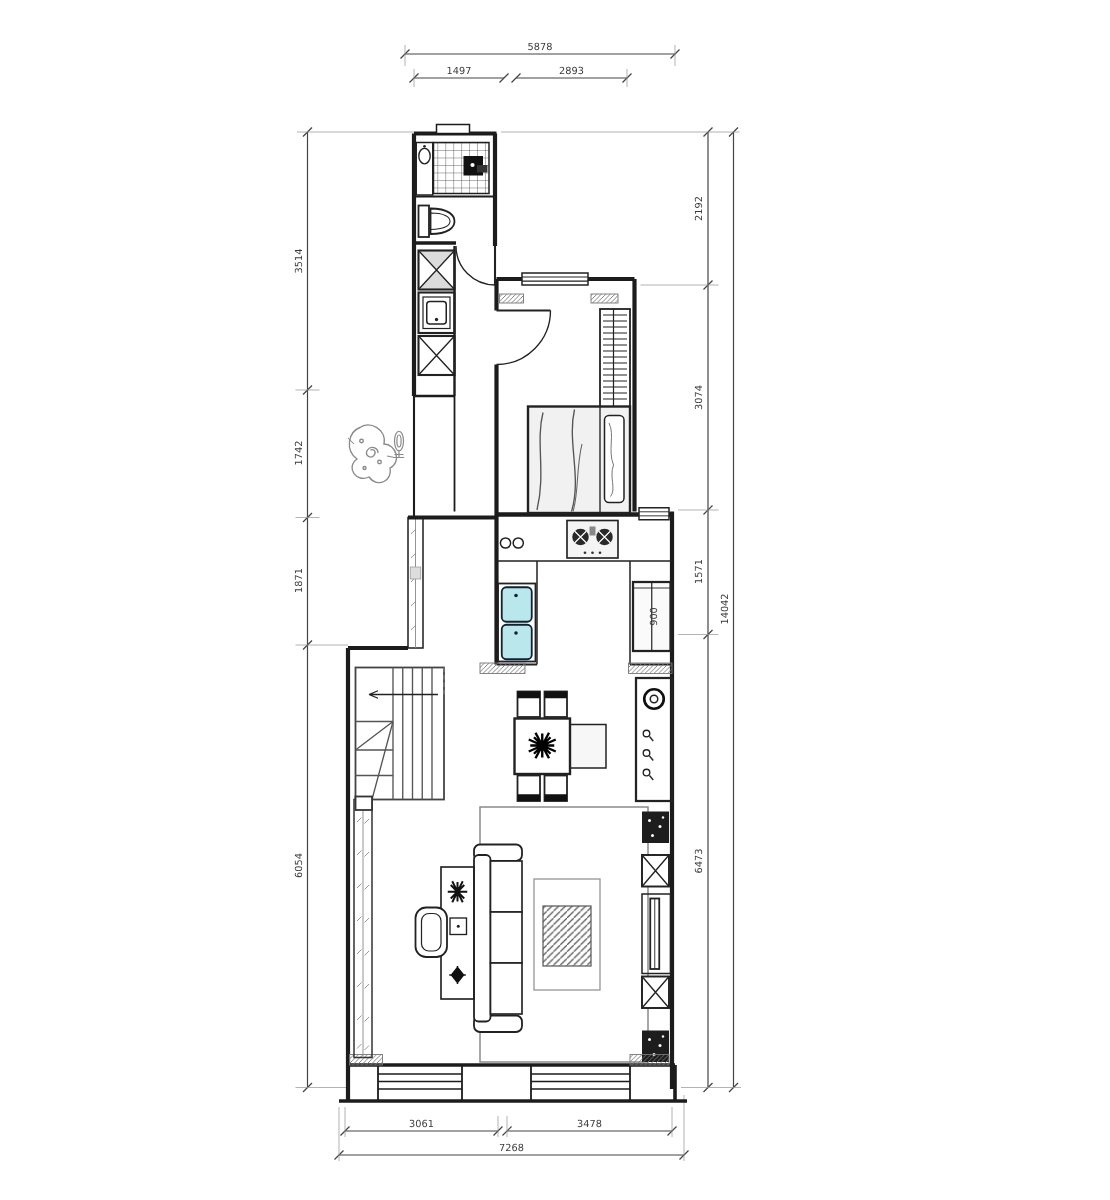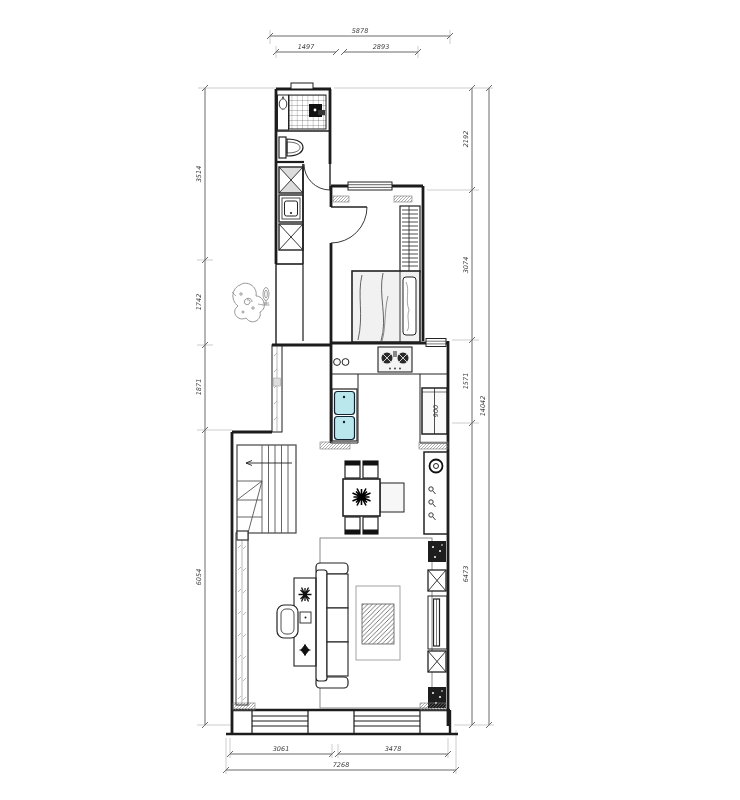--- a/index.html
+++ b/index.html
@@ -1,17 +1,17 @@
 <!DOCTYPE html>
 <html><head>
 <meta charset="utf-8">
 <style>
   html,body{margin:0;padding:0;background:#ffffff;}
   .page{position:relative;width:740px;height:800px;background:#fff;overflow:hidden;
-        font-family:"DejaVu Sans",sans-serif;font-style:italic;}
+        font-family:"DejaVu Sans",sans-serif;}
   svg{display:block;}
   text{font-family:"DejaVu Sans",sans-serif;fill:#3a3a3a;}
   .dim{font-size:6.5px;}
 </style>
 </head>
 <body>
 
 <div class="page">
 <svg width="740" height="800" viewBox="0 0 740 800">
   <defs>

